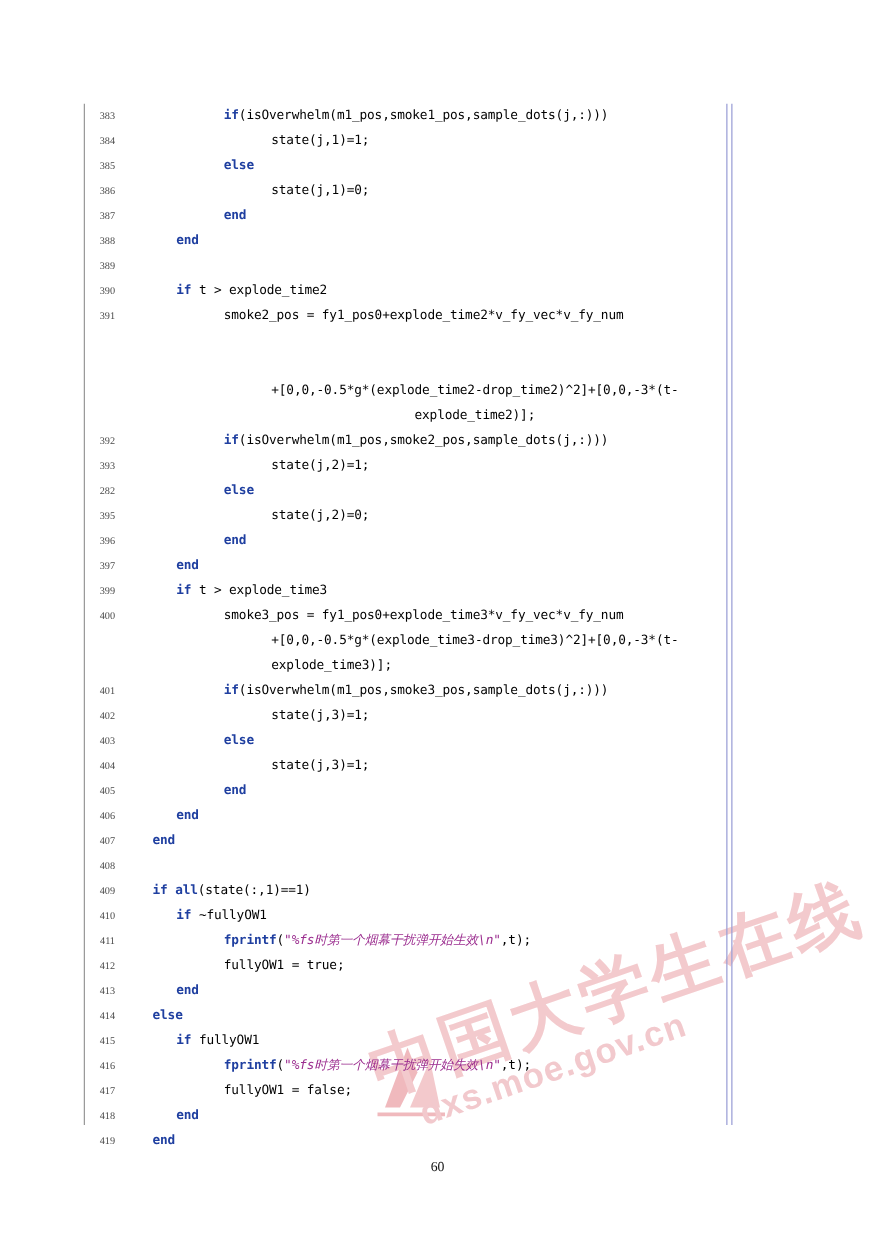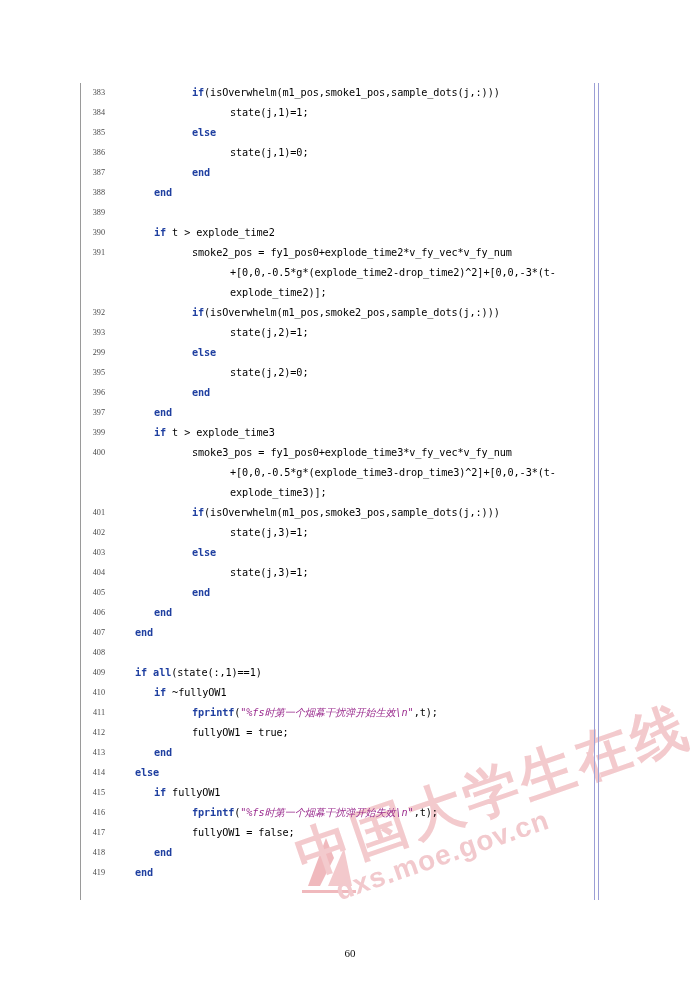--- a/index.html
+++ b/index.html
@@ -60,21 +60,21 @@
     position: absolute;
     left: 0px;
     top: 72px;
     width: 58px;
     height: 62px;
   }
 
   
   .code-area {
     position: absolute;
-    left: 80px;
+    left: 67px;
     top: 83px;
     width: 516px;
     height: 817px;
   }
   .rule-left {
     position: absolute;
     left: 0;
     top: 0;
     width: 1px;
     height: 817px;
@@ -128,21 +128,21 @@
     letter-spacing: -0.1px;
   }
   .kw { color: #1f3fa0; font-weight: bold; }
   .fn { color: #1f3fa0; font-weight: bold; }
   .str { color: #9b2d8f; font-style: italic; }
   .cont { }
 
   .page-number {
     position: absolute;
     left: 0;
-    top: 947px;
+    top: 928px;
     width: 700px;
     text-align: center;
     font-family: "Liberation Serif", serif;
     font-size: 11px;
     color: #111111;
   }
 </style>
 </head>
 <body>
 
@@ -190,32 +190,32 @@
         <div class="line">
           <div class="lineno">389</div>
           <div class="code" style="padding-left: 0px;">&nbsp;</div>
         </div>
         <div class="line">
           <div class="lineno">390</div>
           <div class="code" style="padding-left: 38px;"><span class="kw">if</span><span> t &gt; explode_time2</span></div>
         </div>
         <div class="line">
           <div class="lineno">391</div>
-          <div class="code" style="padding-left: 76px;"><span>smoke2_pos = fy1_pos0+explode_time2*v_fy_vec*v_fy_num</span><div class="cont" style="padding-left: 38px;">+[0,0,-0.5*g*(explode_time2-drop_time2)^2]+[0,0,-3*(t-</div><div class="cont" style="padding-left: 38px;">explode_time2)];</div></div>
+          <div class="code" style="padding-left: 76px;"><span>smoke2_pos = fy1_pos0+explode_time2*v_fy_vec*v_fy_num</span><div class="cont" style="padding-left: 38px; margin-top: 40px;">+[0,0,-0.5*g*(explode_time2-drop_time2)^2]+[0,0,-3*(t-</div><div class="cont" style="padding-left: 38px; text-align: center;">explode_time2)];</div></div>
         </div>
         <div class="line">
           <div class="lineno">392</div>
           <div class="code" style="padding-left: 76px;"><span class="kw">if</span><span>(isOverwhelm(m1_pos,smoke2_pos,sample_dots(j,:)))</span></div>
         </div>
         <div class="line">
           <div class="lineno">393</div>
           <div class="code" style="padding-left: 114px;"><span>state(j,2)=1;</span></div>
         </div>
         <div class="line">
-          <div class="lineno">299</div>
+          <div class="lineno">282</div>
           <div class="code" style="padding-left: 76px;"><span class="kw">else</span></div>
         </div>
         <div class="line">
           <div class="lineno">395</div>
           <div class="code" style="padding-left: 114px;"><span>state(j,2)=0;</span></div>
         </div>
         <div class="line">
           <div class="lineno">396</div>
           <div class="code" style="padding-left: 76px;"><span class="kw">end</span></div>
         </div>

